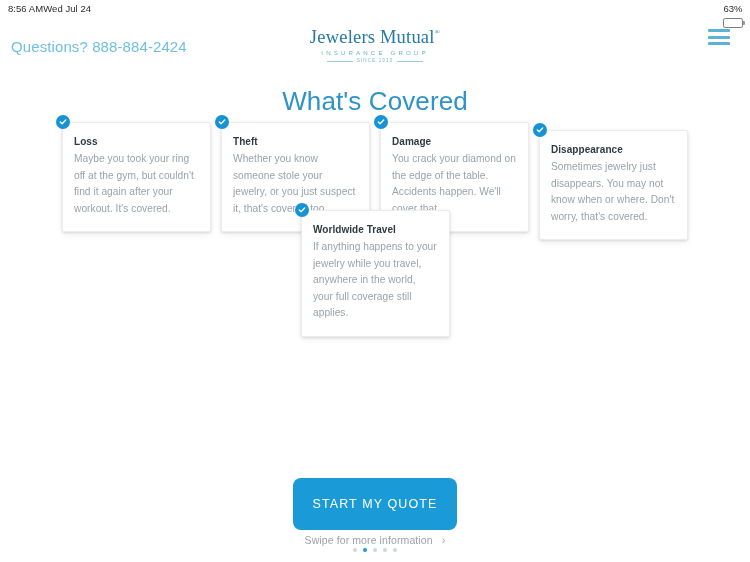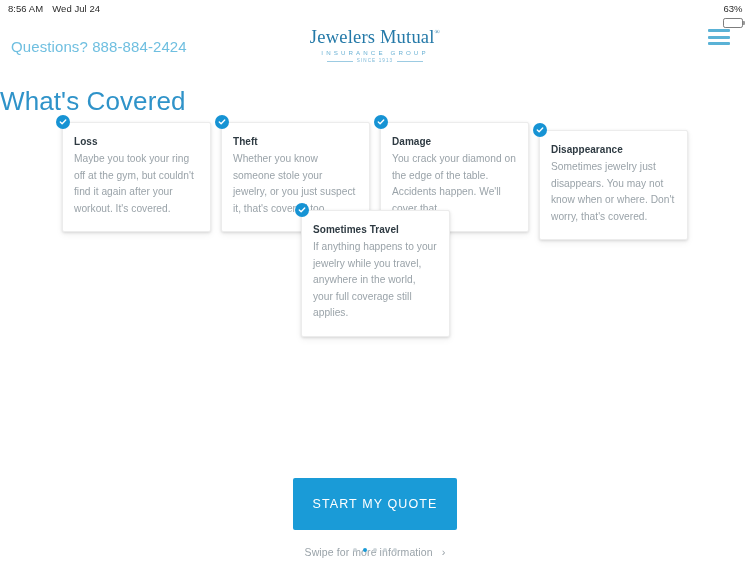--- a/index.html
+++ b/index.html
@@ -33,21 +33,20 @@
     display: flex;
     align-items: center;
     padding: 0 7px 0 8px;
     font-size: 9.5px;
     color: #2b2b2b;
     letter-spacing: 0.05px;
   }
   .statusbar .sb-left {
     display: flex;
     align-items: center;
-    gap: 9px;
   }
   .statusbar .sb-right {
     margin-left: auto;
     display: flex;
     align-items: center;
     gap: 4px;
     flex-direction: column;
   }
   .wifi-icon { display: block; }
   .battery {
@@ -166,21 +165,21 @@
     width: 22px;
     border-radius: 1px;
     background: #5ab2d6;
   }
 
   
   .page-title {
     position: absolute;
     top: 86px;
     left: 0; right: 0;
-    text-align: left;
+    text-align: center;
     font-size: 26px;
     font-weight: 400;
     color: #2f93c9;
     letter-spacing: 0.1px;
   }
 
   
   .cards-row {
     position: absolute;
     top: 122px;
@@ -230,42 +229,41 @@
 
   
   .cta-button {
     position: absolute;
     left: 293px;
     top: 478px;
     width: 164px;
     height: 52px;
     background: #1a9bd7;
     border: none;
-    border-radius: 2px;
+    border-radius: 8px;
     color: #ffffff;
     font-family: "Liberation Sans", sans-serif;
     font-size: 12.5px;
     letter-spacing: 1.1px;
     cursor: pointer;
   }
 
   
   .swipe-hint {
     position: absolute;
     left: 0; right: 0;
     top: 534px;
     display: flex;
     align-items: center;
     justify-content: center;
     gap: 9px;
     font-size: 10.5px;
     color: #9aa3a9;
     letter-spacing: 0.1px;
     cursor: pointer;
-    margin-top: 12px;
   }
   .swipe-chevron {
     font-size: 11px;
     color: #9aa3a9;
     line-height: 1;
   }
   .dots {
     position: absolute;
     left: 0; right: 0;
     top: 548px;
@@ -372,21 +370,21 @@
       <div class="card-title">Disappearance</div>
       <div class="card-body">Sometimes jewelry just disappears. You may not know when or where. Don't worry, that's covered.</div>
     </div>
 
     <div class="card card-5">
       <span class="badge">
         <svg width="8" height="8" viewBox="0 0 10 10">
           <path d="M1.6 5.1 L3.9 7.3 L8.4 2.6" stroke="#ffffff" stroke-width="1.7" fill="none" stroke-linecap="round" stroke-linejoin="round"></path>
         </svg>
       </span>
-      <div class="card-title">Sometimes Travel</div>
+      <div class="card-title">Worldwide Travel</div>
       <div class="card-body">If anything happens to your jewelry while you travel, anywhere in the world, your full coverage still applies.</div>
     </div>
 
   </div>
 
   <button class="cta-button">START MY QUOTE</button>
 
   <div class="swipe-hint">
     <span>Swipe for more information</span>
     <span class="swipe-chevron">›</span>

